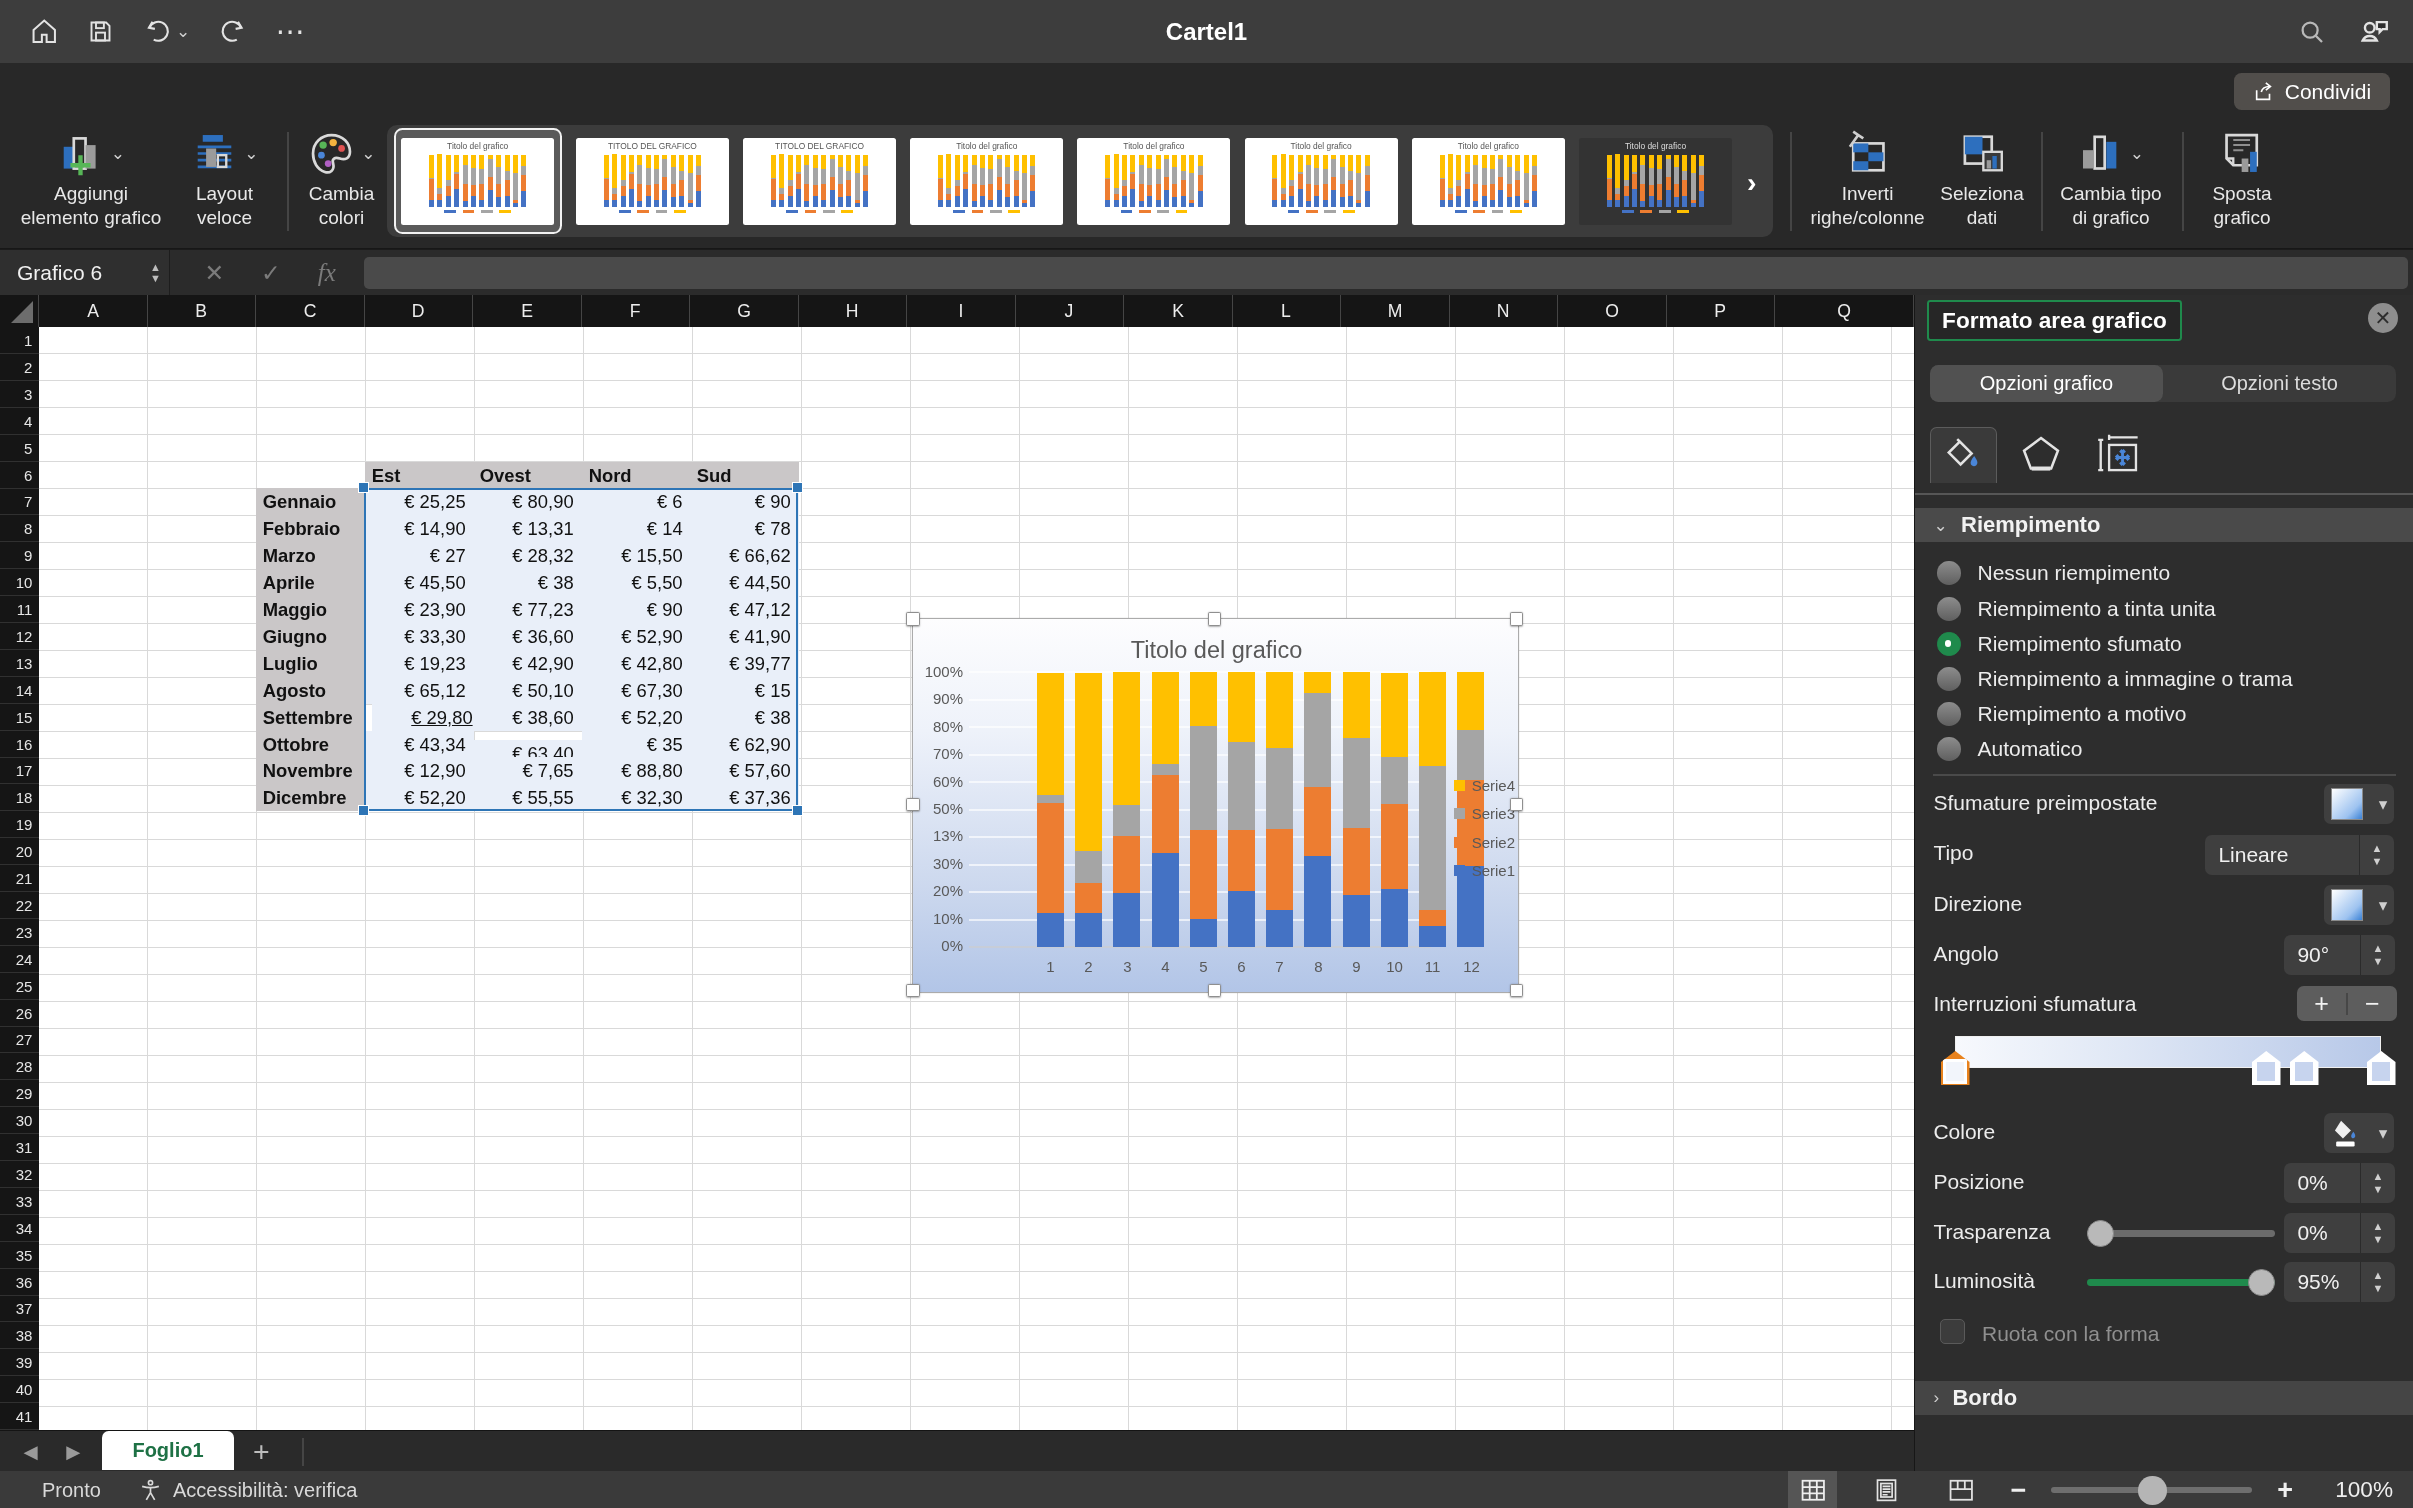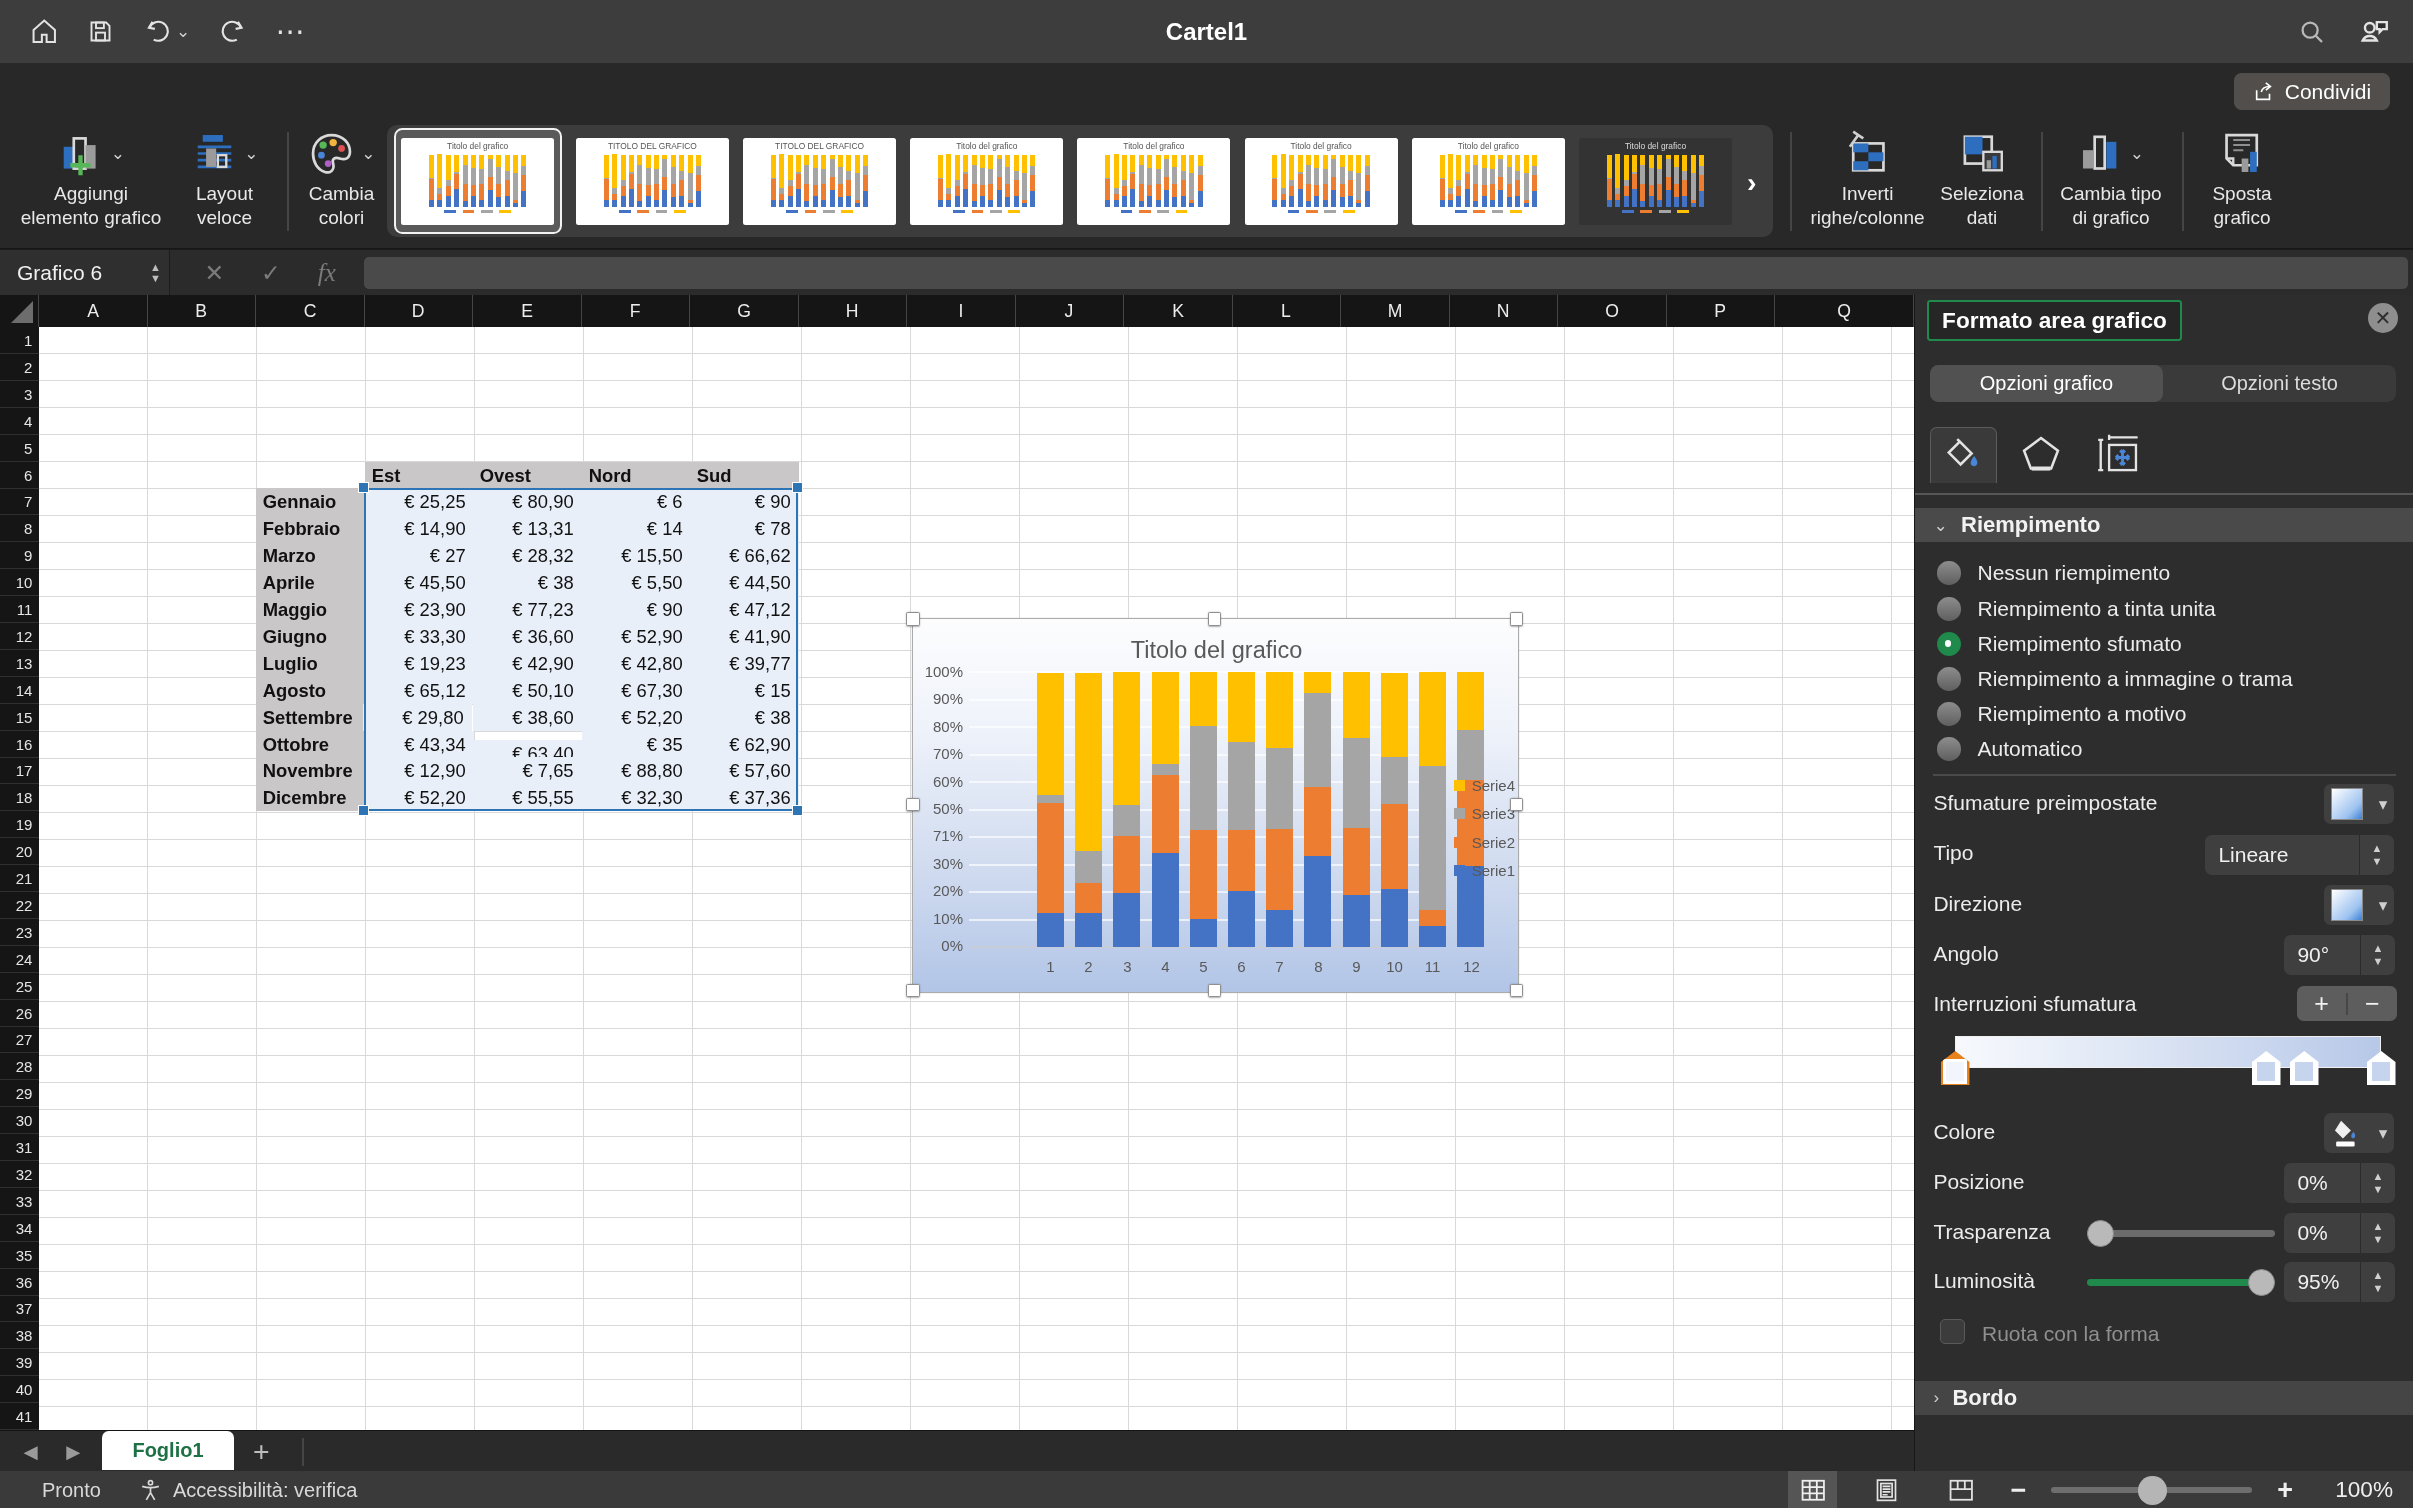--- a/index.html
+++ b/index.html
@@ -1044,21 +1044,21 @@
       <div class="cell val" style="left: 326px; top: 323px; width: 109px; height: 27px;">€ 19,23</div>
       <div class="cell val" style="left: 434px; top: 323px; width: 109px; height: 27px;">€ 42,90</div>
       <div class="cell val" style="left: 543px; top: 323px; width: 109px; height: 27px;">€ 42,80</div>
       <div class="cell val" style="left: 651px; top: 323px; width: 109px; height: 27px;">€ 39,77</div>
       <div class="cell month" style="left: 217px; top: 350px; width: 109px; height: 27px;">Agosto</div>
       <div class="cell val" style="left: 326px; top: 350px; width: 109px; height: 27px;">€ 65,12</div>
       <div class="cell val" style="left: 434px; top: 350px; width: 109px; height: 27px;">€ 50,10</div>
       <div class="cell val" style="left: 543px; top: 350px; width: 109px; height: 27px;">€ 67,30</div>
       <div class="cell val" style="left: 651px; top: 350px; width: 109px; height: 27px;">€ 15</div>
       <div class="cell month" style="left: 217px; top: 377px; width: 109px; height: 27px;">Settembre</div>
-      <div class="cell val" style="left: 324px; top: 377px; width: 109px; height: 27px;">€ 29,80</div>
+      <div class="cell val" style="left: 333px; top: 377px; width: 109px; height: 27px; text-decoration: underline;">€ 29,80</div>
       <div class="cell val" style="left: 434px; top: 377px; width: 109px; height: 27px;">€ 38,60</div>
       <div class="cell val" style="left: 543px; top: 377px; width: 109px; height: 27px;">€ 52,20</div>
       <div class="cell val" style="left: 651px; top: 377px; width: 109px; height: 27px;">€ 38</div>
       <div class="cell month" style="left: 217px; top: 404px; width: 109px; height: 27px;">Ottobre</div>
       <div class="cell val" style="left: 326px; top: 404px; width: 109px; height: 27px;">€ 43,34</div>
       <div class="cell val" style="left: 434px; top: 404px; width: 109px; height: 27px; margin-top: 9px;">€ 63,40</div>
       <div class="cell val" style="left: 543px; top: 404px; width: 109px; height: 27px;">€ 35</div>
       <div class="cell val" style="left: 651px; top: 404px; width: 109px; height: 27px;">€ 62,90</div>
       <div class="cell month" style="left: 217px; top: 430px; width: 109px; height: 27px;">Novembre</div>
       <div class="cell val" style="left: 326px; top: 430px; width: 109px; height: 27px; text-align: right;">€ 12,90</div>
@@ -1221,21 +1221,21 @@
           <div class="yseg" style="height: 86px; background: rgb(237, 125, 49);"></div>
           <div class="yseg" style="height: 50px; background: rgb(165, 165, 165);"></div>
           <div class="yseg" style="height: 58px; background: rgb(255, 192, 0);"></div>
         </div>
       </div>
     <div id="chartLabels">
         <div class="ylab" style="left: 0px; top: 318px;">0%</div>
         <div class="ylab" style="left: 0px; top: 291px;">10%</div>
         <div class="ylab" style="left: 0px; top: 263px;">20%</div>
         <div class="ylab" style="left: 0px; top: 236px;">30%</div>
-        <div class="ylab" style="left: 0px; top: 208px;">71%</div>
+        <div class="ylab" style="left: 0px; top: 208px;">13%</div>
         <div class="ylab" style="left: 0px; top: 181px;">50%</div>
         <div class="ylab" style="left: 0px; top: 154px;">60%</div>
         <div class="ylab" style="left: 0px; top: 126px;">70%</div>
         <div class="ylab" style="left: 0px; top: 99px;">80%</div>
         <div class="ylab" style="left: 0px; top: 71px;">90%</div>
         <div class="ylab" style="left: 0px; top: 44px;">100%</div>
         <div class="xlab" style="left: 118px; top: 339px;">1</div>
         <div class="xlab" style="left: 156px; top: 339px;">2</div>
         <div class="xlab" style="left: 195px; top: 339px;">3</div>
         <div class="xlab" style="left: 233px; top: 339px;">4</div>

